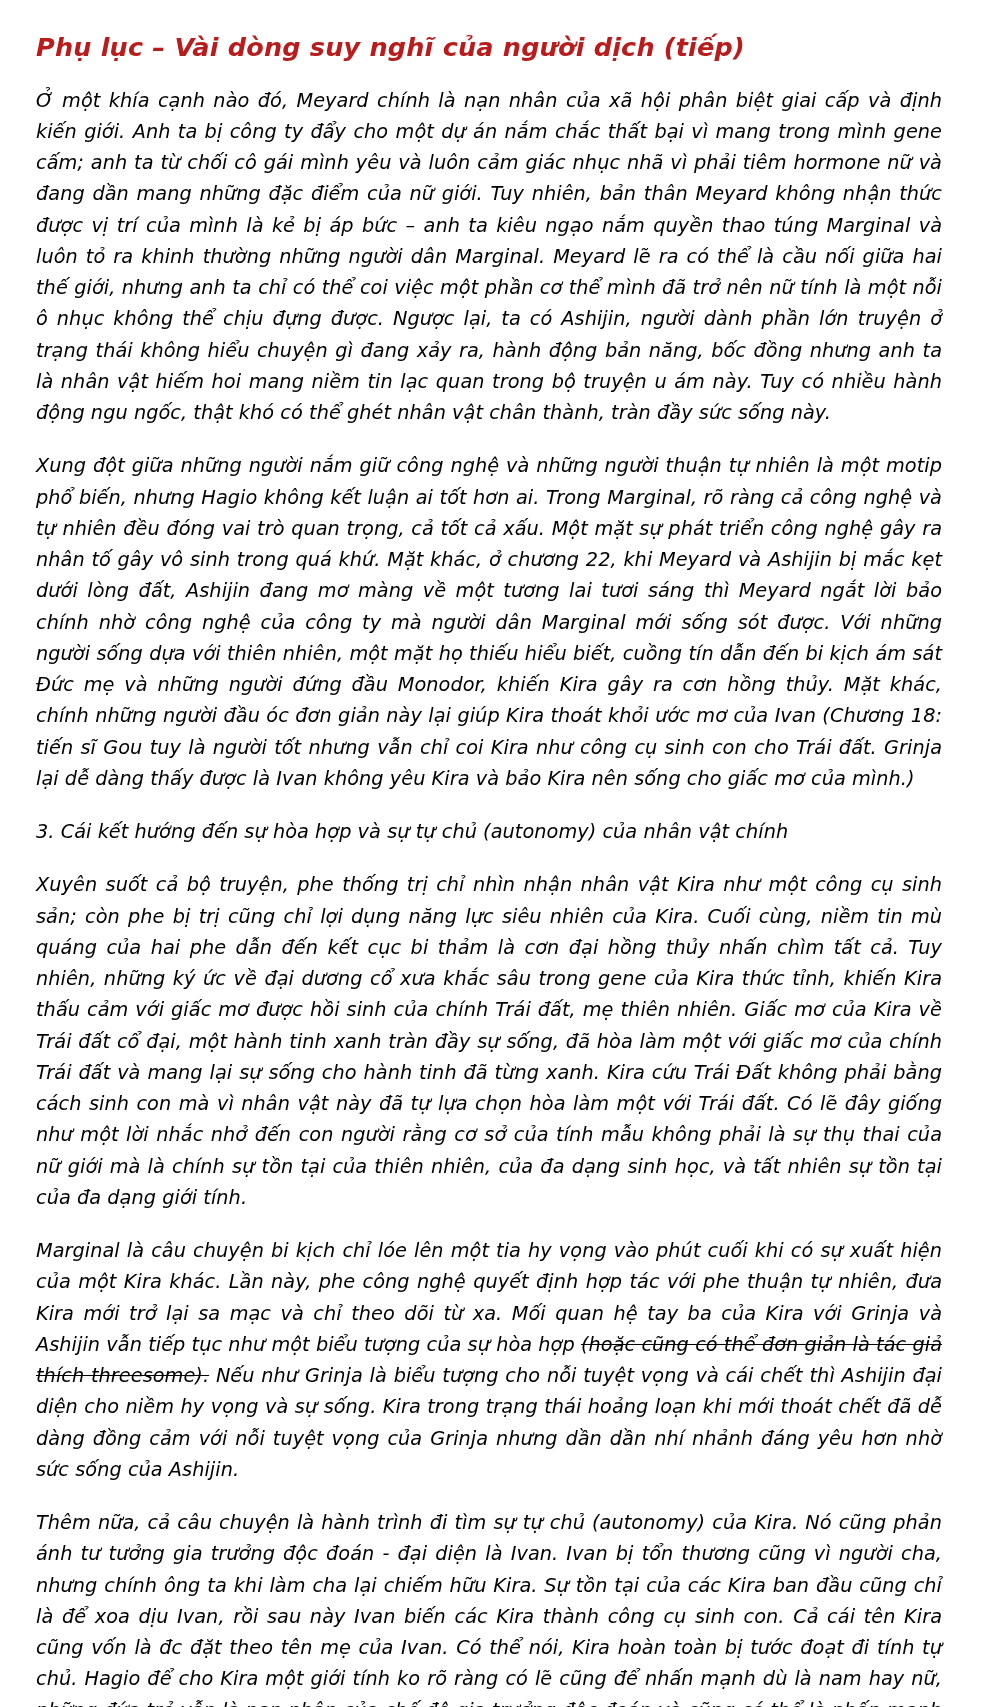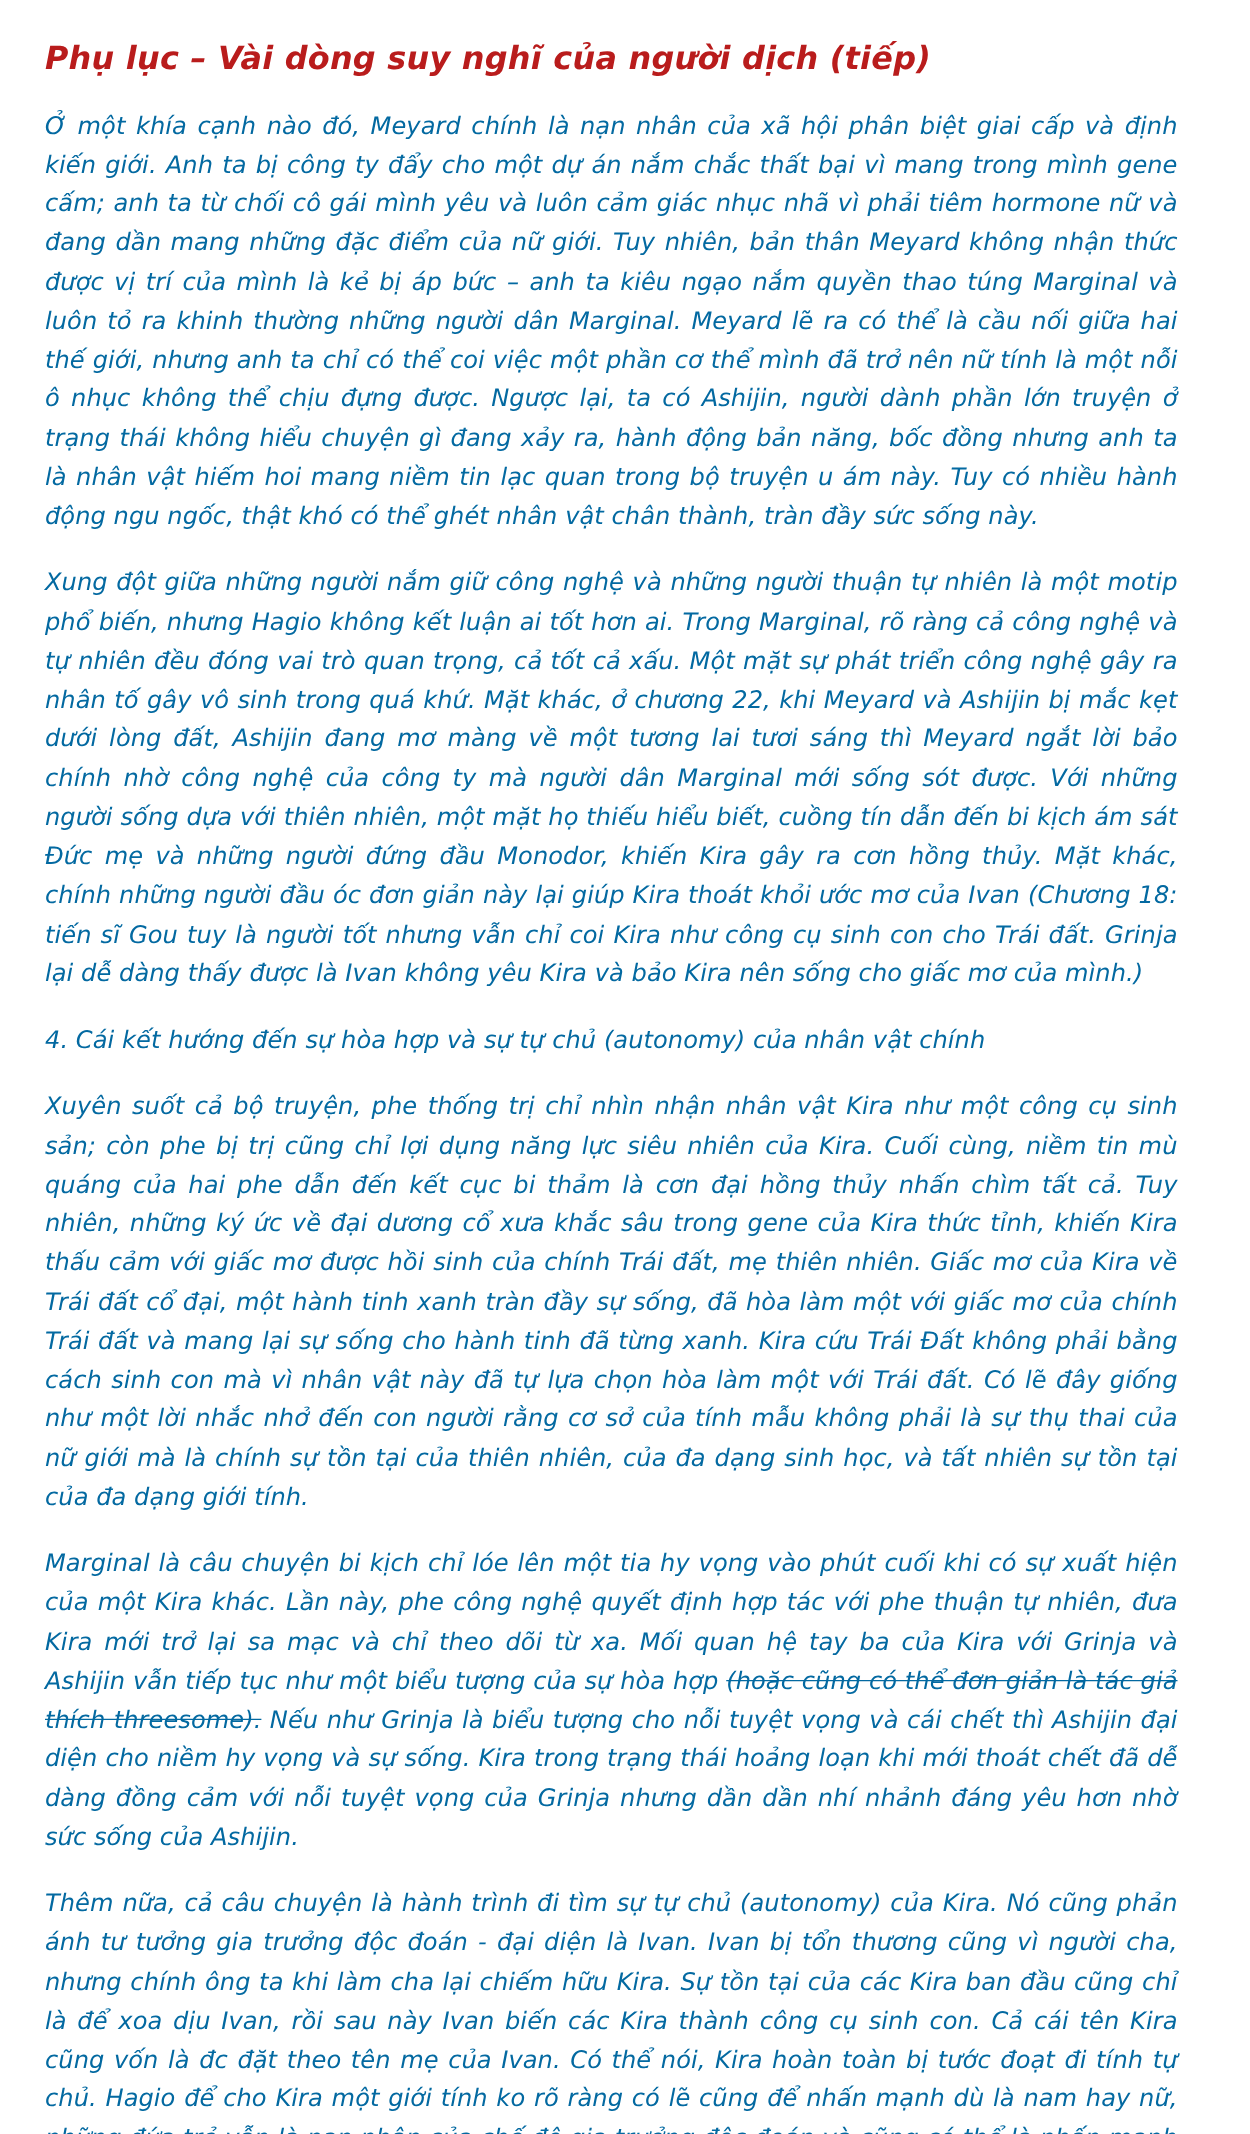--- a/index.html
+++ b/index.html
@@ -29,42 +29,42 @@
     letter-spacing: 0.2px;
     margin: 6px 0 22px 0;
     line-height: 1.2;
   }
   .para {
     font-size: 19.3px;
     font-style: italic;
     line-height: 1.62;
     text-align: justify;
     margin: 0 0 22px 0;
-    color: #0369a1;
+    color: #000000;
     letter-spacing: 0.05px;
   }
   .para.section-head {
     margin-bottom: 22px;
   }
   .strike {
     text-decoration: line-through;
   }
 </style>
 </head>
 <body>
 
 <div class="page">
 
   <h1 class="doc-title">Phụ lục – Vài dòng suy nghĩ của người dịch (tiếp)</h1>
 
   <p class="para">Ở một khía cạnh nào đó, Meyard chính là nạn nhân của xã hội phân biệt giai cấp và định kiến giới. Anh ta bị công ty đẩy cho một dự án nắm chắc thất bại vì mang trong mình gene cấm; anh ta từ chối cô gái mình yêu và luôn cảm giác nhục nhã vì phải tiêm hormone nữ và đang dần mang những đặc điểm của nữ giới. Tuy nhiên, bản thân Meyard không nhận thức được vị trí của mình là kẻ bị áp bức – anh ta kiêu ngạo nắm quyền thao túng Marginal và luôn tỏ ra khinh thường những người dân Marginal. Meyard lẽ ra có thể là cầu nối giữa hai thế giới, nhưng anh ta chỉ có thể coi việc một phần cơ thể mình đã trở nên nữ tính là một nỗi ô nhục không thể chịu đựng được. Ngược lại, ta có Ashijin, người dành phần lớn truyện ở trạng thái không hiểu chuyện gì đang xảy ra, hành động bản năng, bốc đồng nhưng anh ta là nhân vật hiếm hoi mang niềm tin lạc quan trong bộ truyện u ám này. Tuy có nhiều hành động ngu ngốc, thật khó có thể ghét nhân vật chân thành, tràn đầy sức sống này.</p>
 
   <p class="para">Xung đột giữa những người nắm giữ công nghệ và những người thuận tự nhiên là một motip phổ biến, nhưng Hagio không kết luận ai tốt hơn ai. Trong Marginal, rõ ràng cả công nghệ và tự nhiên đều đóng vai trò quan trọng, cả tốt cả xấu. Một mặt sự phát triển công nghệ gây ra nhân tố gây vô sinh trong quá khứ. Mặt khác, ở chương 22, khi Meyard và Ashijin bị mắc kẹt dưới lòng đất, Ashijin đang mơ màng về một tương lai tươi sáng thì Meyard ngắt lời bảo chính nhờ công nghệ của công ty mà người dân Marginal mới sống sót được. Với những người sống dựa với thiên nhiên, một mặt họ thiếu hiểu biết, cuồng tín dẫn đến bi kịch ám sát Đức mẹ và những người đứng đầu Monodor, khiến Kira gây ra cơn hồng thủy. Mặt khác, chính những người đầu óc đơn giản này lại giúp Kira thoát khỏi ước mơ của Ivan (Chương 18: tiến sĩ Gou tuy là người tốt nhưng vẫn chỉ coi Kira như công cụ sinh con cho Trái đất. Grinja lại dễ dàng thấy được là Ivan không yêu Kira và bảo Kira nên sống cho giấc mơ của mình.)</p>
 
-  <p class="para section-head">4.  Cái kết hướng đến sự hòa hợp và sự tự chủ (autonomy) của nhân vật chính</p>
+  <p class="para section-head">3.  Cái kết hướng đến sự hòa hợp và sự tự chủ (autonomy) của nhân vật chính</p>
 
   <p class="para">Xuyên suốt cả bộ truyện, phe thống trị chỉ nhìn nhận nhân vật Kira như một công cụ sinh sản; còn phe bị trị cũng chỉ lợi dụng năng lực siêu nhiên của Kira. Cuối cùng, niềm tin mù quáng của hai phe dẫn đến kết cục bi thảm là cơn đại hồng thủy nhấn chìm tất cả. Tuy nhiên, những ký ức về đại dương cổ xưa khắc sâu trong gene của Kira thức tỉnh, khiến Kira thấu cảm với giấc mơ được hồi sinh của chính Trái đất, mẹ thiên nhiên. Giấc mơ của Kira về Trái đất cổ đại, một hành tinh xanh tràn đầy sự sống, đã hòa làm một với giấc mơ của chính Trái đất và mang lại sự sống cho hành tinh đã từng xanh. Kira cứu Trái Đất không phải bằng cách sinh con mà vì nhân vật này đã tự lựa chọn hòa làm một với Trái đất. Có lẽ đây giống như một lời nhắc nhở đến con người rằng cơ sở của tính mẫu không phải là sự thụ thai của nữ giới mà là chính sự tồn tại của thiên nhiên, của đa dạng sinh học, và tất nhiên sự tồn tại của đa dạng giới tính.</p>
 
   <p class="para">
     <span>Marginal là câu chuyện bi kịch chỉ lóe lên một tia hy vọng vào phút cuối khi có sự xuất hiện của một Kira khác. Lần này, phe công nghệ quyết định hợp tác với phe thuận tự nhiên, đưa Kira mới trở lại sa mạc và chỉ theo dõi từ xa. Mối quan hệ tay ba của Kira với Grinja và Ashijin vẫn tiếp tục như một biểu tượng của sự hòa hợp </span><span class="strike">(hoặc cũng có thể đơn giản là tác giả thích threesome).</span><span> Nếu như Grinja là biểu tượng cho nỗi tuyệt vọng và cái chết thì Ashijin đại diện cho niềm hy vọng và sự sống. Kira trong trạng thái hoảng loạn khi mới thoát chết đã dễ dàng đồng cảm với nỗi tuyệt vọng của Grinja nhưng dần dần nhí nhảnh đáng yêu hơn nhờ sức sống của Ashijin.</span>
   </p>
 
   <p class="para">Thêm nữa, cả câu chuyện là hành trình đi tìm sự tự chủ (autonomy) của Kira. Nó cũng phản ánh tư tưởng gia trưởng độc đoán - đại diện là Ivan. Ivan bị tổn thương cũng vì người cha, nhưng chính ông ta khi làm cha lại chiếm hữu Kira. Sự tồn tại của các Kira ban đầu cũng chỉ là để xoa dịu Ivan, rồi sau này Ivan biến các Kira thành công cụ sinh con. Cả cái tên Kira cũng vốn là đc đặt theo tên mẹ của Ivan. Có thể nói, Kira hoàn toàn bị tước đoạt đi tính tự chủ. Hagio để cho Kira một giới tính ko rõ ràng có lẽ cũng để nhấn mạnh dù là nam hay nữ, những đứa trẻ vẫn là nạn nhân của chế độ gia trưởng độc đoán và cũng có thể là nhấn mạnh sự ảnh hưởng của cha mẹ độc hại (một đề tài yêu thích của Hagio).  Kira được đặt tên mới có lẽ cũng để nhấn mạnh tính tự chủ của nhân vật, một cá thể độc lập, không còn là công cụ của người cha nữa.</p>
 
 </div>

